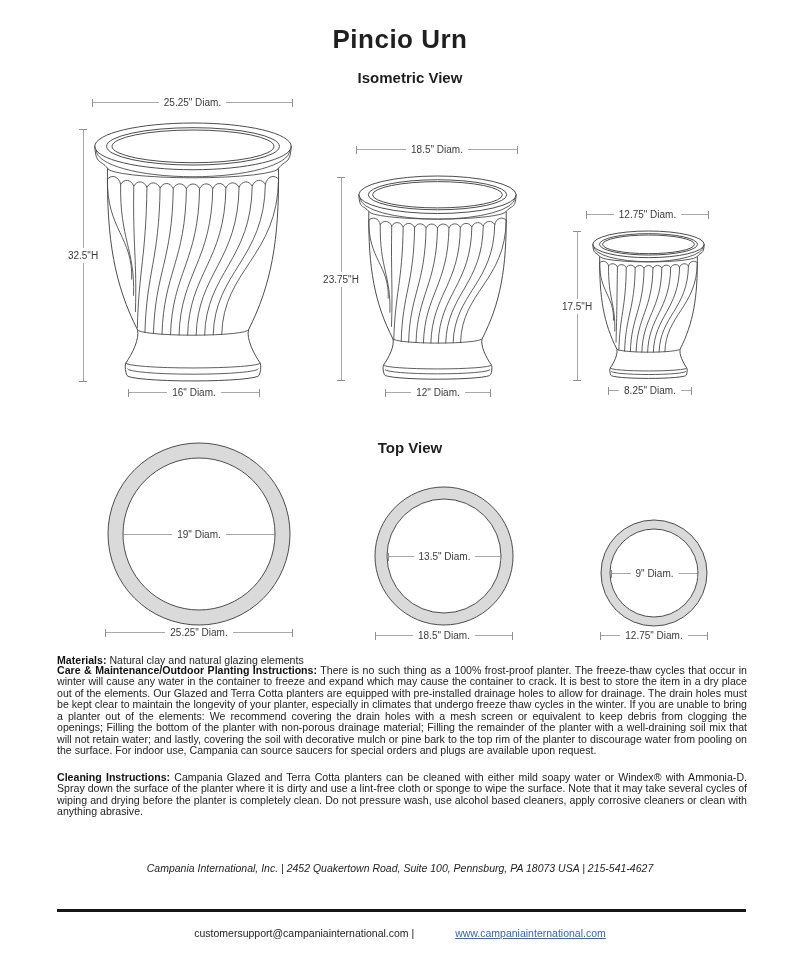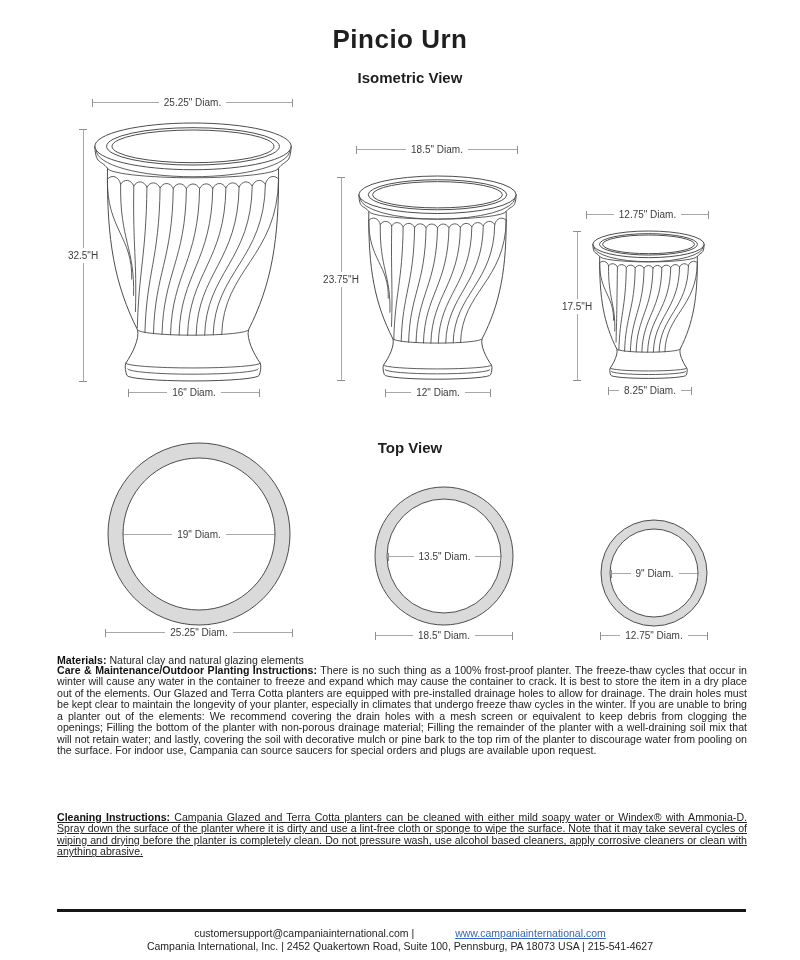--- a/index.html
+++ b/index.html
@@ -267,23 +267,23 @@
     <span class="seg"></span>
       <span class="tick"></span>
   </div>
 
   <div class="abs para" style="top:655px;">
     <b>Materials:</b><span> Natural clay and natural glazing elements</span>
   </div>
   <div class="abs para" style="top:665px;">
     <b>Care &amp; Maintenance/Outdoor Planting Instructions:</b><span> There is no such thing as a 100% frost-proof planter. The freeze-thaw cycles that occur in winter will cause any water in the container to freeze and expand which may cause the container to crack. It is best to store the item in a dry place out of the elements. Our Glazed and Terra Cotta planters are equipped with pre-installed drainage holes to allow for drainage. The drain holes must be kept clear to maintain the longevity of your planter, especially in climates that undergo freeze thaw cycles in the winter. If you are unable to bring a planter out of the elements: We recommend covering the drain holes with a mesh screen or equivalent to keep debris from clogging the openings; Filling the bottom of the planter with non-porous drainage material; Filling the remainder of the planter with a well-draining soil mix that will not retain water; and lastly, covering the soil with decorative mulch or pine bark to the top rim of the planter to discourage water from pooling on the surface. For indoor use, Campania can source saucers for special orders and plugs are available upon request.</span>
   </div>
-  <div class="abs para" style="top:812px;text-decoration:underline;">
+  <div class="abs para" style="top:772px;">
     <b>Cleaning Instructions:</b><span> Campania Glazed and Terra Cotta planters can be cleaned with either mild soapy water or Windex® with Ammonia-D. Spray down the surface of the planter where it is dirty and use a lint-free cloth or sponge to wipe the surface. Note that it may take several cycles of wiping and drying before the planter is completely clean. Do not pressure wash, use alcohol based cleaners, apply corrosive cleaners or clean with anything abrasive.</span>
   </div>
 
   <div id="footer-rule" class="abs"></div>
-  <div class="abs center foot" style="top:940px;">Campania International, Inc. | 2452 Quakertown Road, Suite 100, Pennsburg, PA 18073 USA | 215-541-4627</div>
+  <div class="abs center foot" style="top:862px;font-style:italic;">Campania International, Inc. | 2452 Quakertown Road, Suite 100, Pennsburg, PA 18073 USA | 215-541-4627</div>
   <div class="abs center foot" style="top:927px;">
     <span>customersupport@campaniainternational.com</span><span> | </span><a id="footer-link" style="color: rgb(53, 101, 189); margin-left: 38px;">www.campaniainternational.com</a>
   </div>
 
 </div>
 
 </body></html>

